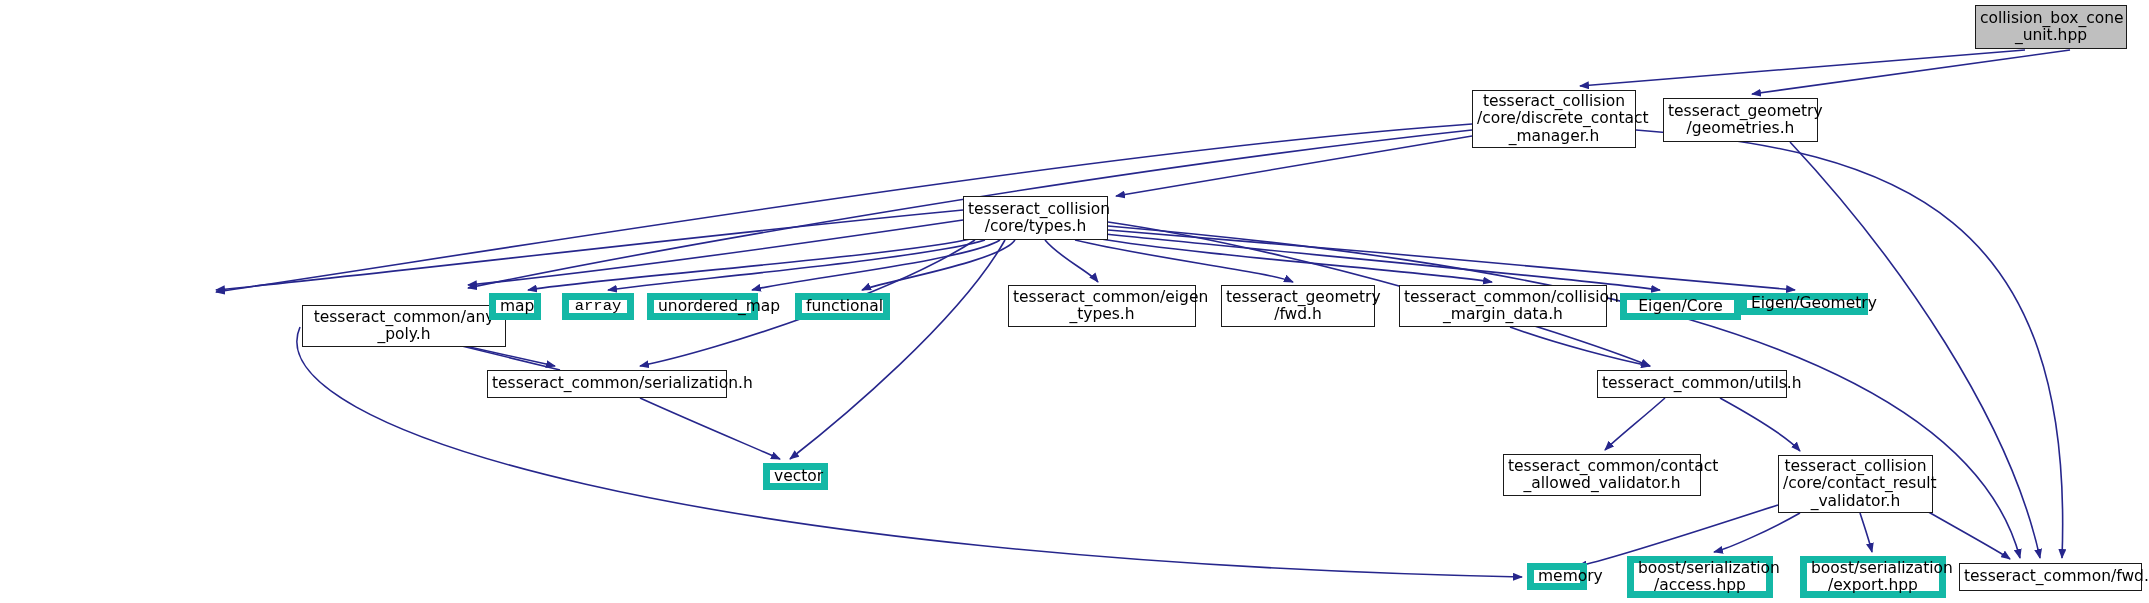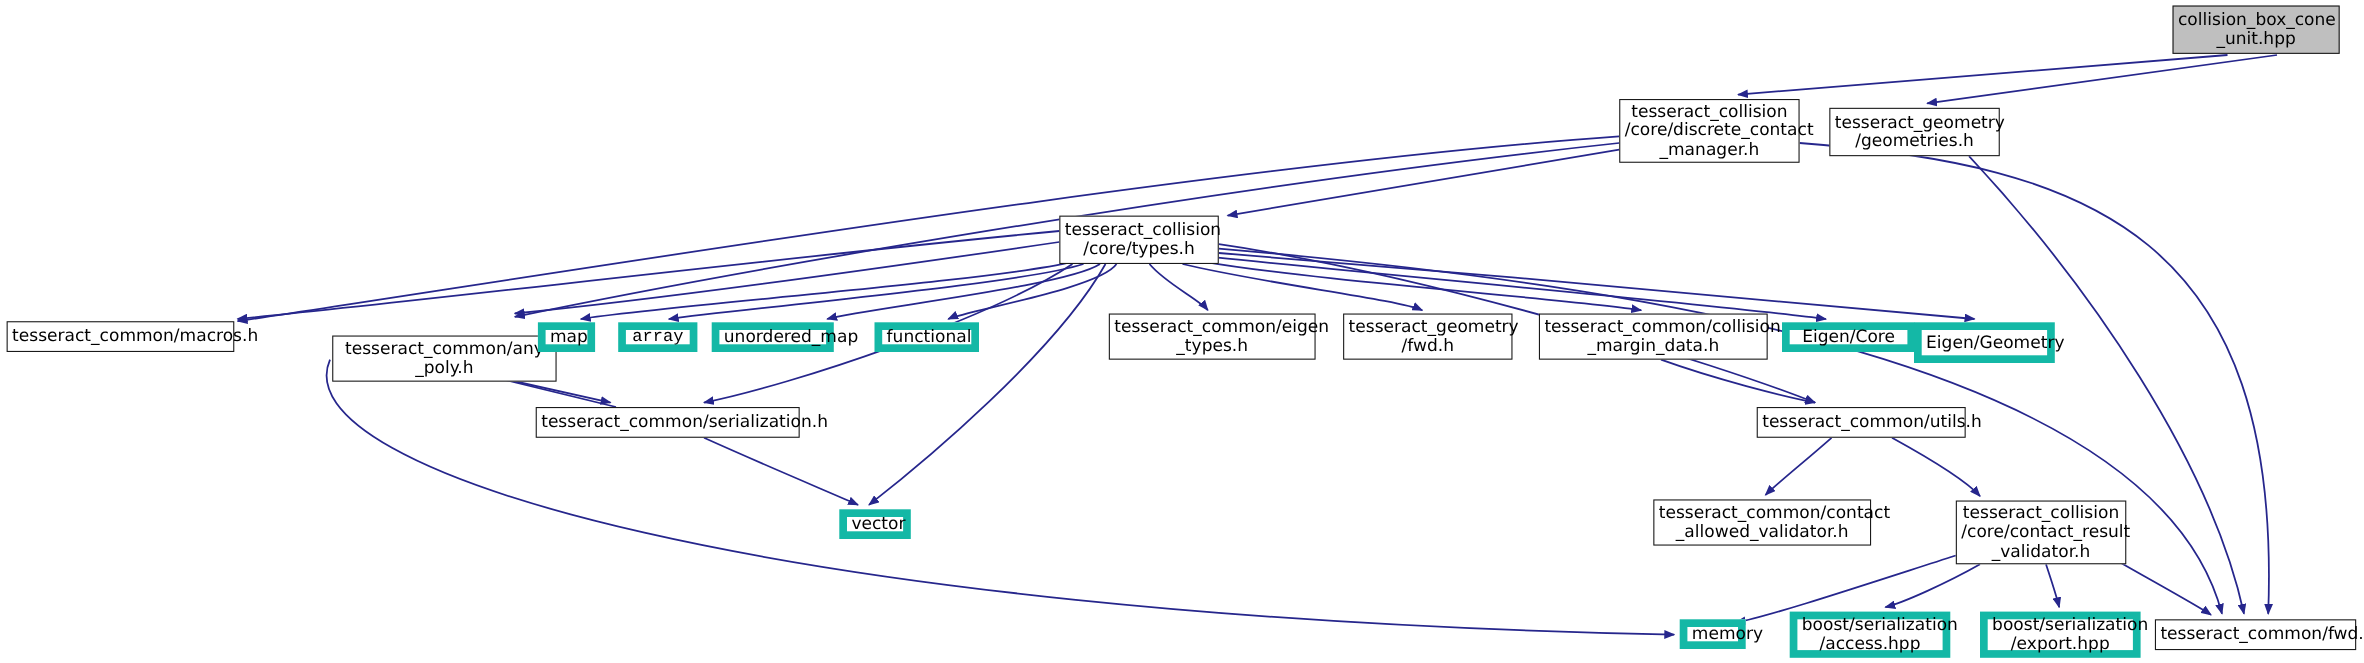--- a/index.html
+++ b/index.html
@@ -113,35 +113,34 @@
 
   <div class="node root" style="left:1975px;top:5px;width:152px;height:44px;"><span class="lbl">collision_box_cone
 _unit.hpp</span></div>
   <div class="node solid" style="left:1472px;top:90px;width:164px;height:58px;"><span class="lbl">tesseract_collision
 /core/discrete_contact
 _manager.h</span></div>
   <div class="node solid" style="left:1663px;top:98px;width:155px;height:44px;"><span class="lbl">tesseract_geometry
 /geometries.h</span></div>
   <div class="node solid" style="left:963px;top:196px;width:145px;height:44px;"><span class="lbl">tesseract_collision
 /core/types.h</span></div>
-  <div class="node solid" style="left:6px;top:292px;width:207px;height:28px;"><span class="lbl">tesseract_common/macros.h</span></div>
   <div class="node solid" style="left:302px;top:285px;width:204px;height:42px;margin-top:20px;"><span class="lbl">tesseract_common/any
 _poly.h</span></div>
   <div class="node" style="left:489px;top:293px;width:52px;height:27px;"><span class="lbl">map</span></div>
   <div class="node" style="left:562px;top:293px;width:72px;height:27px;font-family:Liberation Mono, monospace;"><span class="lbl">array</span></div>
   <div class="node" style="left:647px;top:293px;width:111px;height:27px;"><span class="lbl">unordered_map</span></div>
   <div class="node" style="left:795px;top:293px;width:95px;height:27px;"><span class="lbl">functional</span></div>
   <div class="node solid" style="left:1008px;top:285px;width:188px;height:42px;"><span class="lbl">tesseract_common/eigen
 _types.h</span></div>
   <div class="node solid" style="left:1221px;top:285px;width:154px;height:42px;"><span class="lbl">tesseract_geometry
 /fwd.h</span></div>
   <div class="node solid" style="left:1399px;top:285px;width:208px;height:42px;"><span class="lbl">tesseract_common/collision
 _margin_data.h</span></div>
   <div class="node" style="left:1620px;top:293px;width:121px;height:27px;"><span class="lbl">Eigen/Core</span></div>
-  <div class="node" style="left:1740px;top:293px;width:128px;height:37px;"><span class="lbl">Eigen/Geometry</span></div>
+  <div class="node" style="left:1740px;top:293px;width:128px;height:22px;"><span class="lbl">Eigen/Geometry</span></div>
   <div class="node solid" style="left:487px;top:370px;width:240px;height:28px;"><span class="lbl">tesseract_common/serialization.h</span></div>
   <div class="node solid" style="left:1597px;top:370px;width:190px;height:28px;"><span class="lbl">tesseract_common/utils.h</span></div>
   <div class="node" style="left:763px;top:463px;width:65px;height:27px;"><span class="lbl">vector</span></div>
   <div class="node solid" style="left:1503px;top:454px;width:198px;height:42px;"><span class="lbl">tesseract_common/contact
 _allowed_validator.h</span></div>
   <div class="node solid" style="left:1778px;top:455px;width:155px;height:58px;"><span class="lbl">tesseract_collision
 /core/contact_result
 _validator.h</span></div>
   <div class="node" style="left:1527px;top:563px;width:60px;height:27px;"><span class="lbl">memory</span></div>
   <div class="node" style="left:1627px;top:556px;width:146px;height:42px;"><span class="lbl">boost/serialization

